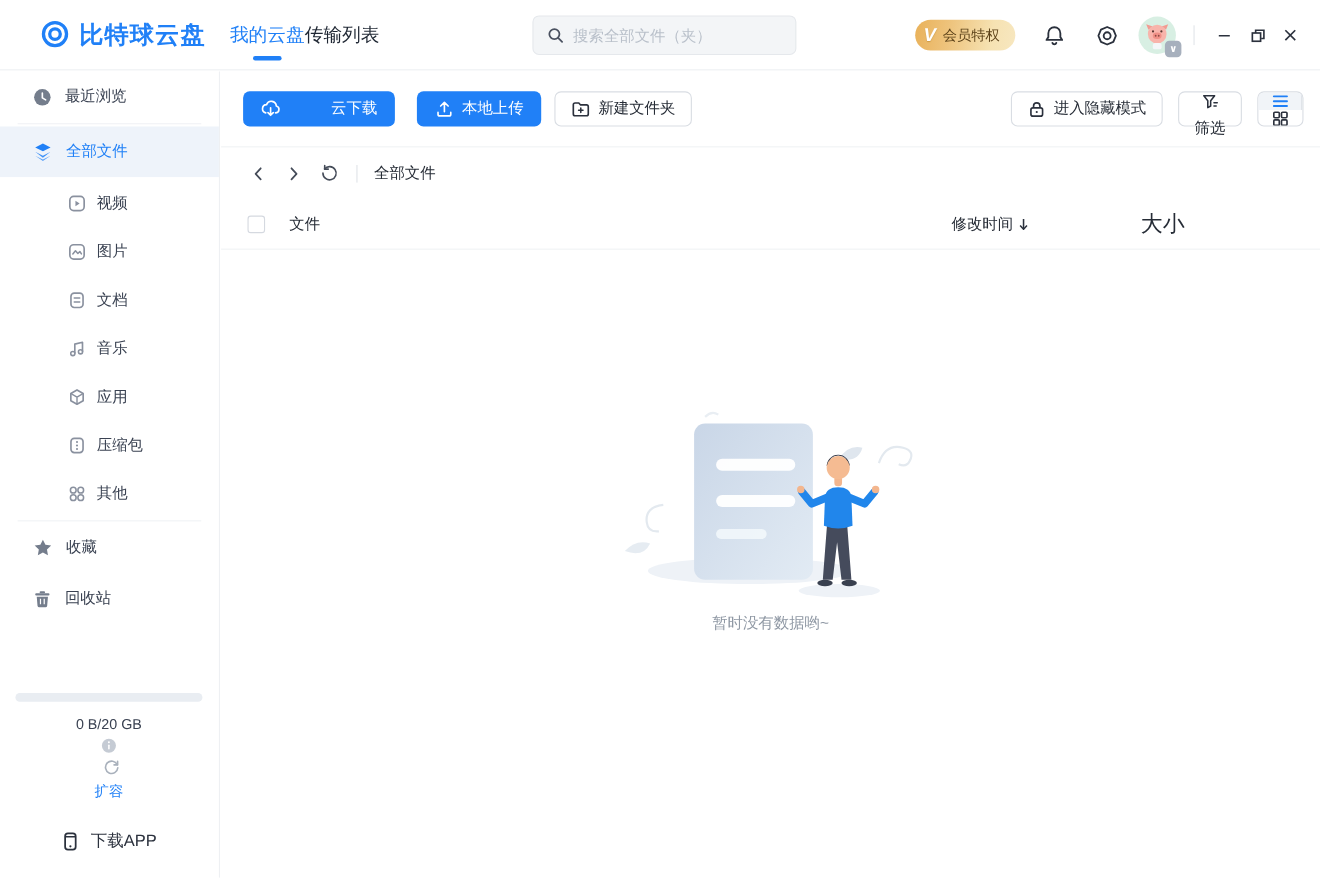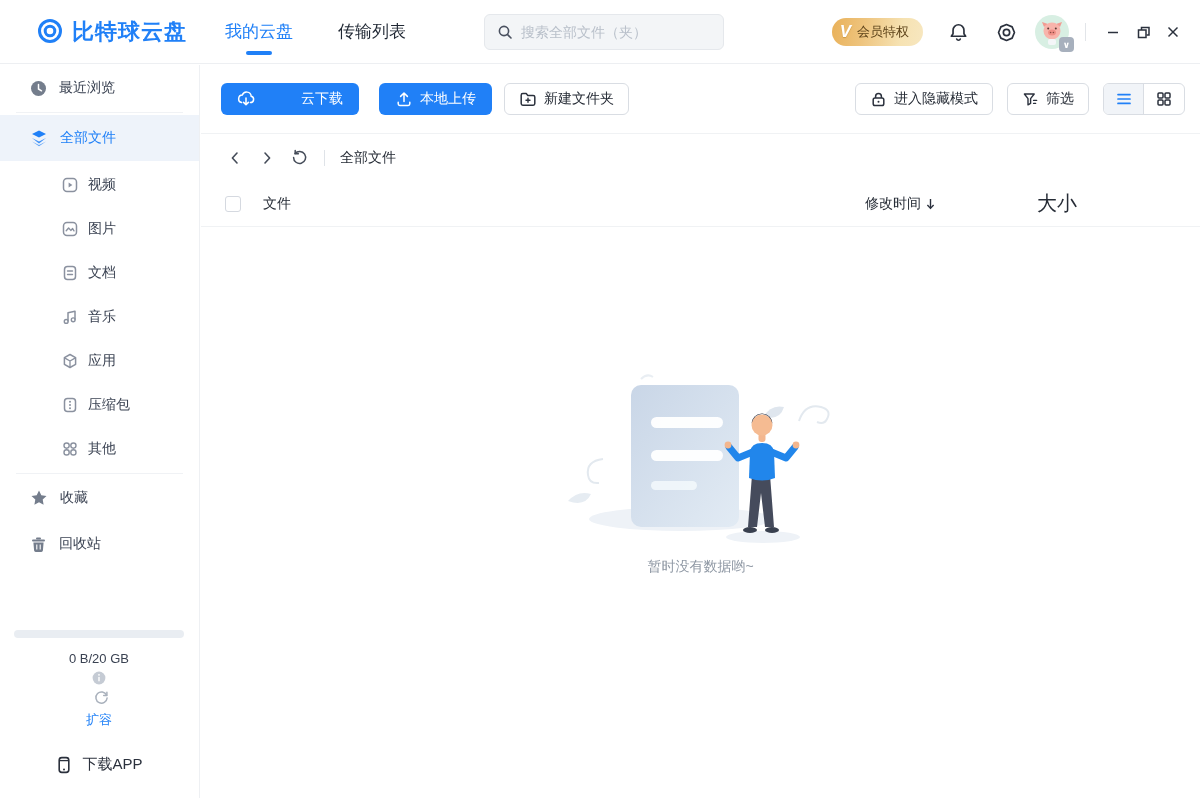--- a/index.html
+++ b/index.html
@@ -8,21 +8,21 @@
     font-family:"Liberation Sans","DejaVu Sans",sans-serif;
     background:#ffffff; color:#262c36; position:relative; overflow:hidden;
   }
   svg { display:block; }
 
   
   .header { position:absolute; top:0; left:0; right:0; height:64px; background:#fff;
             border-bottom:1px solid #edeff2; display:flex; align-items:center; z-index:5; }
   .logo { display:flex; align-items:flex-start; gap:8px; margin-left:36px; }
   .logo-text { font-size:22px; font-weight:700; color:#2080f7; letter-spacing:1px; }
-  .tabs { display:flex; gap:45px; margin-left:38px; height:64px;justify-content:space-between; }
+  .tabs { display:flex; margin-left:22px; height:64px;justify-content:space-between; }
   .tab { font-size:17px; color:#1f2733; display:flex; align-items:center; position:relative; cursor:pointer; }
   .tab.active { color:#2080f7; }
   .tab.active::after { content:""; position:absolute; bottom:9px; left:50%; transform:translateX(-50%);
                        width:26px; height:4px; border-radius:2px; background:#2080f7; }
   .search { position:absolute; left:484px; top:14px; width:240px; height:36px; background:#f3f5f7;
             border:1px solid #e5e8ec; border-radius:6px; display:flex; align-items:center; padding:0 12px; gap:8px; }
   .search input { border:none; outline:none; background:transparent; font-size:14px; width:180px;
                   font-family:inherit; color:#262c36; }
   .search input::placeholder { color:#b9c0ca; }
   .header-right { position:absolute; right:0; top:0; height:64px; display:flex; align-items:center; padding-right:12px; }
@@ -60,21 +60,21 @@
   .expand-link { display:inline-block; margin-top:6px; color:#2080f7; font-size:13px; cursor:pointer; }
   .download-app { margin-top:26px; display:flex; align-items:center; justify-content:center; gap:9px;
                   font-size:15px; color:#2b313d; cursor:pointer; }
 
   
   .main { position:absolute; left:201px; top:65px; right:0; bottom:0; background:#fff; }
   .toolbar { position:absolute; top:18px; left:20px; right:15px; height:32px; display:flex; align-items:center; }
   .btn { height:32px; border-radius:6px; display:flex; align-items:center; font-size:14px; cursor:pointer; }
   .btn-primary { background:#2080f7; color:#fff; padding:0 16px; gap:7px; }
   .btn-outline { background:#fff; border:1px solid #d9dde3; color:#262c36; padding:0 14px; gap:7px; }
-  .mr20 { margin-right:20px;gap:46px; } .mr12 { margin-right:12px; } .ml14 { margin-left:14px; }
+  .mr20 { margin-right:20px;gap:46px; } .mr12 { margin-right:12px; } .ml14 { margin-left:14px;flex-direction:column; }
   .spacer { flex:1; }
   .view-toggle { display:flex; height:32px; border:1px solid #d9dde3; border-radius:6px; overflow:hidden; }
   .vt-seg { width:40px; display:flex; align-items:center; justify-content:center; cursor:pointer; }
   .vt-list { background:#f1f4f8; border-right:1px solid #d9dde3; }
   .main-div1 { position:absolute; top:68px; left:0; right:0; height:1px; background:#f0f2f4; }
   .breadcrumb { position:absolute; top:69px; left:0; right:0; height:47px; display:flex; align-items:center;
                 padding-left:22px; }
   .bc-btn { width:24px; height:24px; display:flex; align-items:center; justify-content:center; cursor:pointer; }
   .bc-btn + .bc-btn { margin-left:8px; }
   .bc-vline { width:1px; height:16px; background:#dfe3e8; margin:0 15px 0 13px; }

